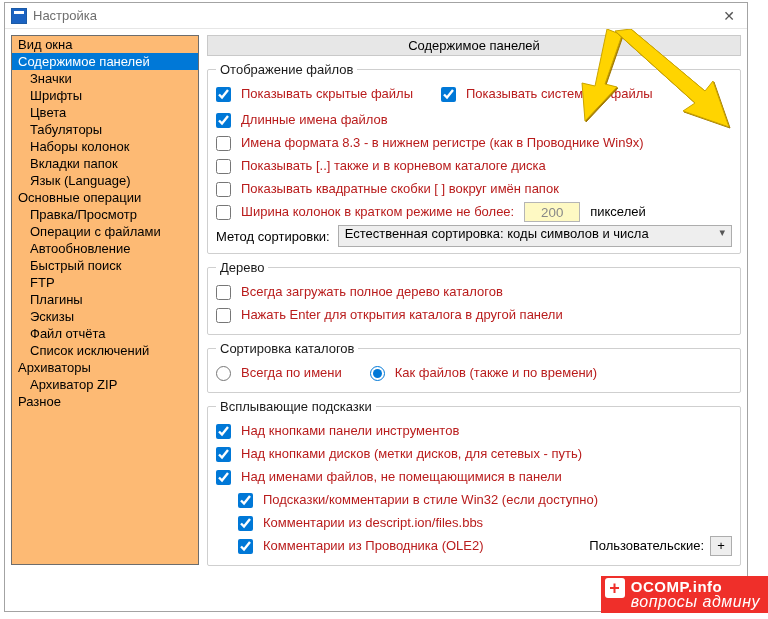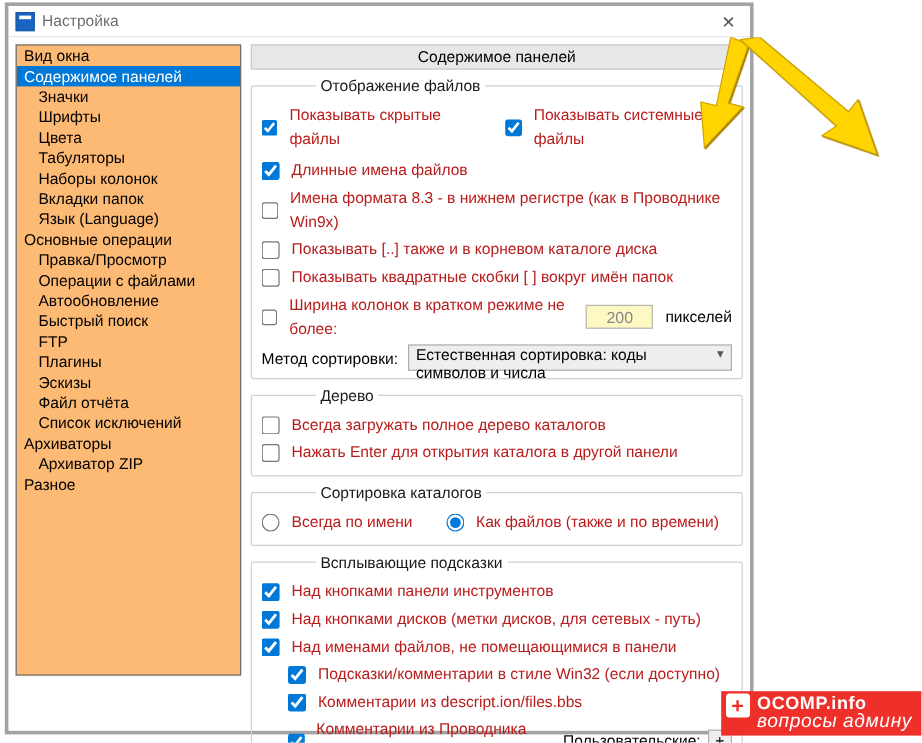--- a/index.html
+++ b/index.html
@@ -7,22 +7,22 @@
   body {
     font-family: "Segoe UI", Tahoma, Arial, sans-serif;
     font-size: 13px;
     background: #fff;
     width: 768px;
     height: 619px;
     overflow: hidden;
     position: relative;
   }
   .window {
-    position: absolute; left:4px; top:2px; width:624px; height:610px;
-    border:3px solid #a3a3a3;
+    position: absolute; left:4px; top:2px; width:744px; height:610px;
+    border:1px solid #a3a3a3;
     background:#fff;
   }
   
   .titlebar {
     height:26px;
     display:flex; align-items:center;
     padding:0 6px;
     border-bottom:1px solid #e6e6e6;
   }
   .titlebar .icon {
@@ -57,21 +57,21 @@
     flex:1; position:relative;
   }
   .heading-bar {
     background:#e7e7e7; border:1px solid #c9c9c9;
     text-align:center; padding:2px 0; margin-bottom:6px;
   }
   fieldset {
     border:1px solid #cfcfcf; border-radius:2px;
     margin:0 0 6px 0; padding:4px 8px 6px 8px;
   }
-  legend { color:#1a1a1a; padding:0 4px;margin-left:45px; }
+  legend { color:#1a1a1a; padding:0 4px; }
   .row { display:flex; align-items:center; gap:6px; margin:3px 0; line-height:20px;}
   .row.indent { padding-left:22px; }
   input[type=checkbox], input[type=radio] {
     width:15px; height:15px; margin:0 4px 0 0; accent-color:#0078d7;
   }
   label { color:#b91c1c; }
   .col2 { display:flex; gap:28px; }
   .numbox {
     width:56px; height:20px; border:1px solid #b5b5b5; color:#888;
     text-align:center; margin:0 4px; background:#fef9c3;

